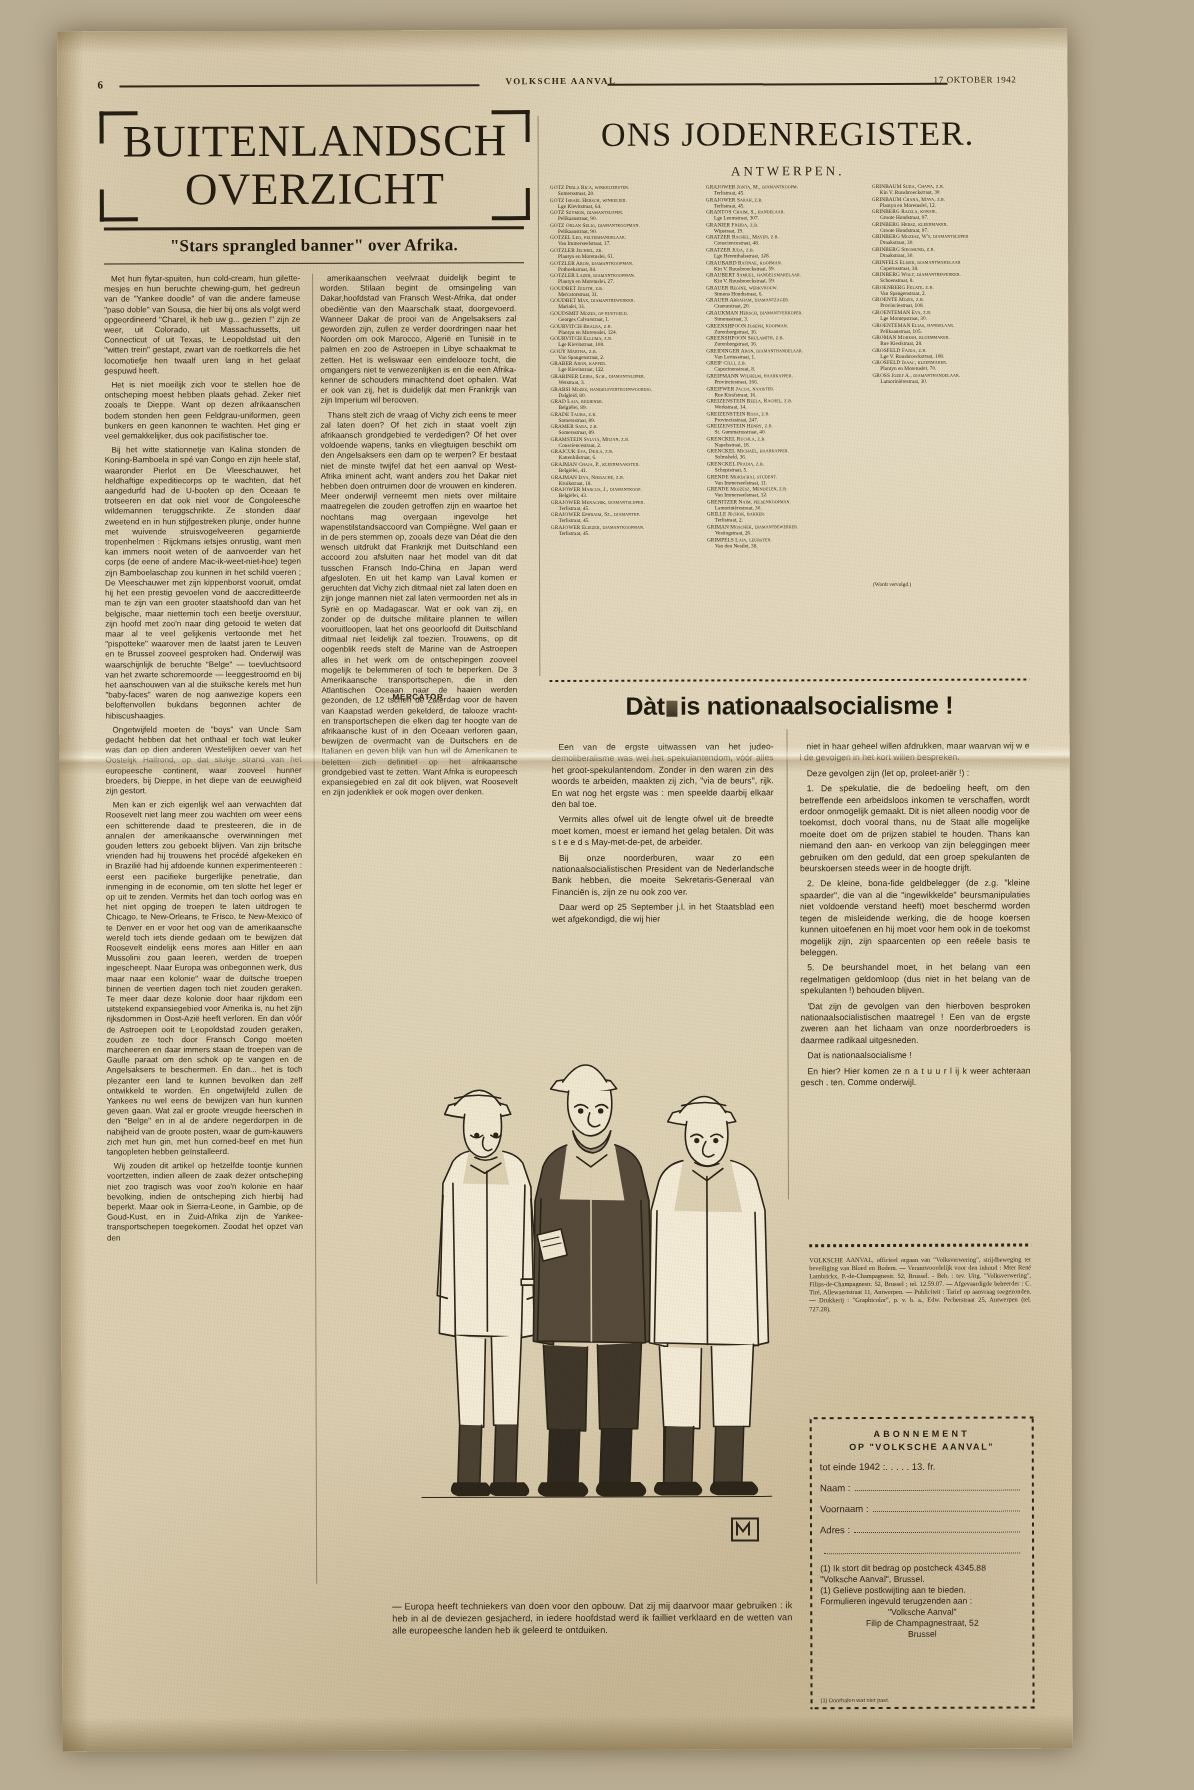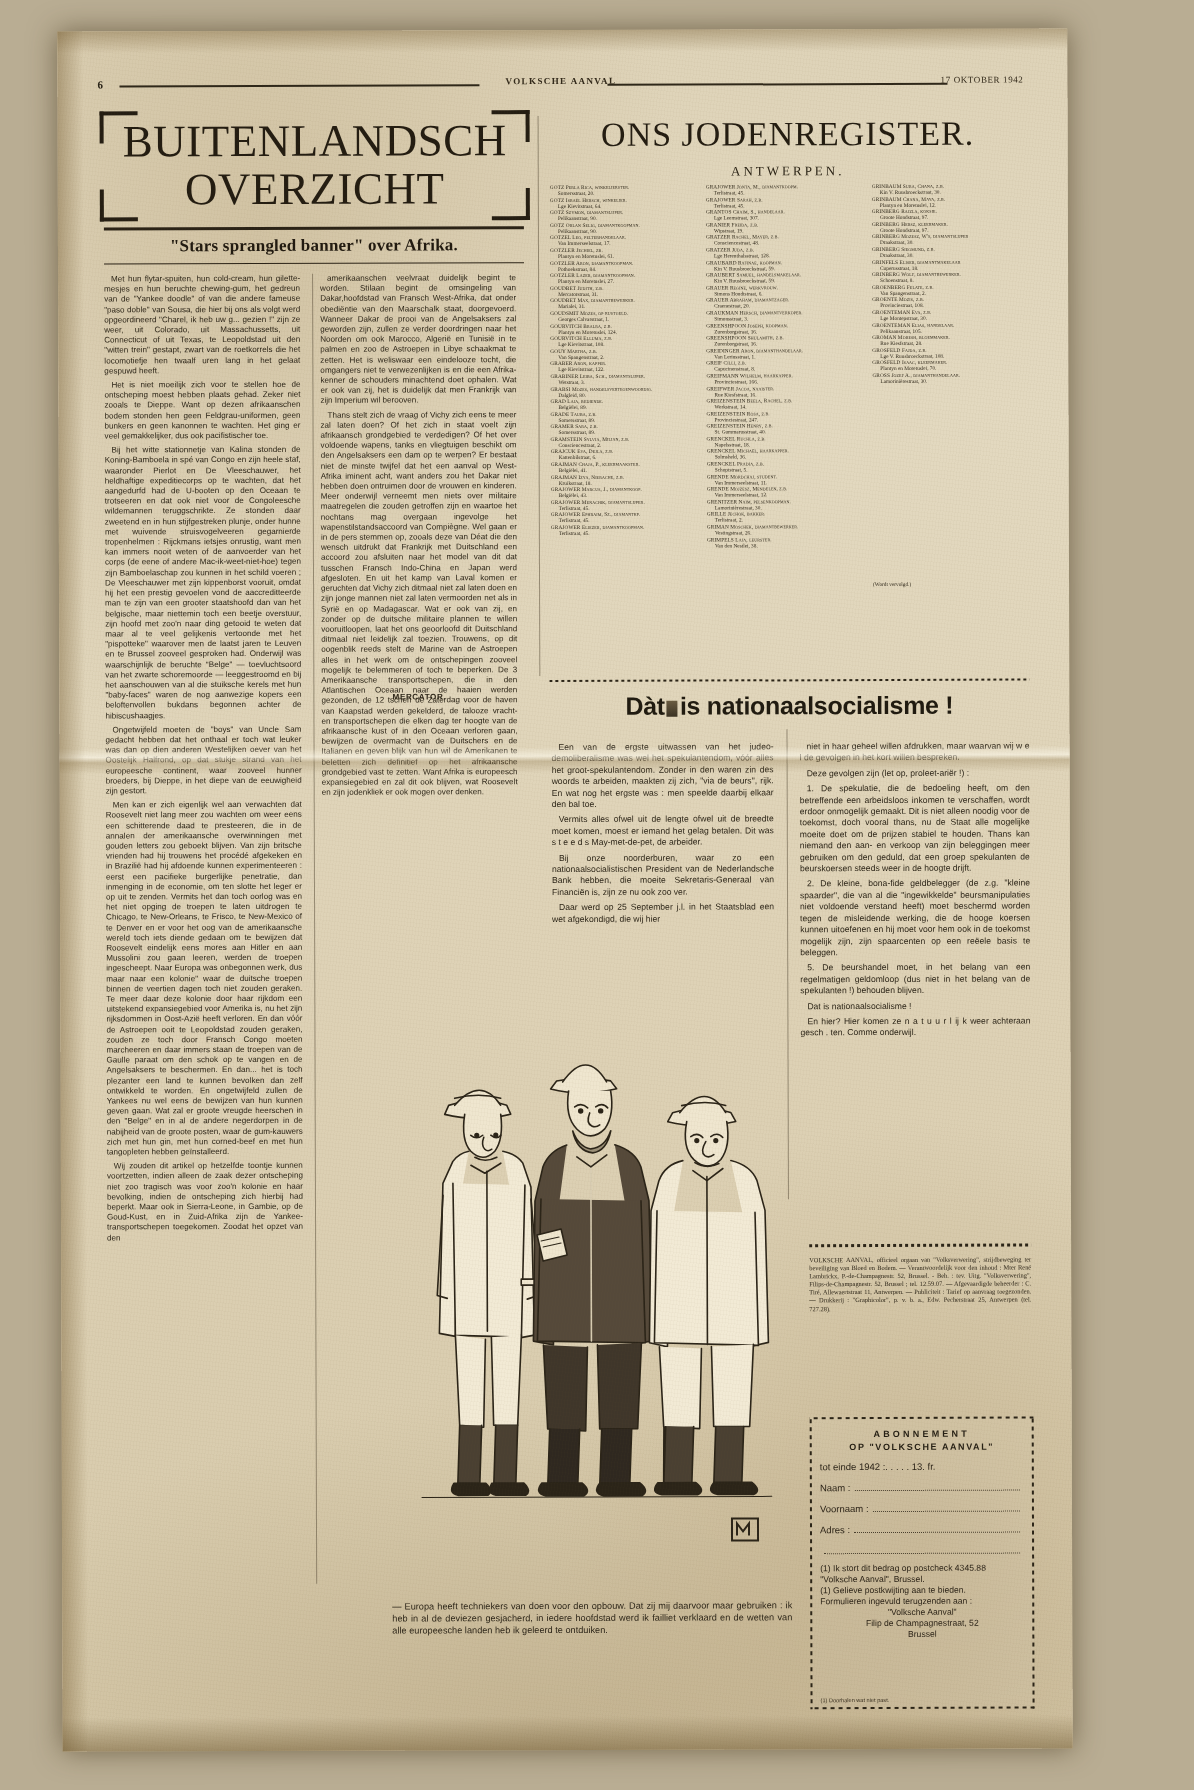--- a/index.html
+++ b/index.html
@@ -34,21 +34,21 @@
     background:linear-gradient(180deg,rgba(120,96,54,.40),rgba(120,96,54,0));}
   #edgeB{position:absolute;left:0;right:0;bottom:0;height:34px;pointer-events:none;
     background:linear-gradient(0deg,rgba(110,88,48,.50),rgba(110,88,48,0));}
 
   
   #topbar{position:absolute;left:40px;top:48px;width:930px;height:14px;}
   #topbar .pg{position:absolute;left:0;top:-1px;font:bold 11px "Liberation Serif",serif;color:#2a2418;}
   #topbar .ruleA{position:absolute;left:22px;top:6px;width:360px;height:2px;background:#2e2719;}
   #topbar .mast{position:absolute;left:392px;top:-2px;font:bold 9px "Liberation Serif",serif;letter-spacing:1.4px;color:#32291a;white-space:nowrap;margin-left:16px;}
   #topbar .ruleB{position:absolute;left:510px;top:6px;width:340px;height:2px;background:#2e2719;}
-  #topbar .date{position:absolute;right:4px;top:-2px;font:9px "Liberation Serif",serif;letter-spacing:.6px;color:#32291a;white-space:nowrap;margin-left:44px;}
+  #topbar .date{position:absolute;right:11px;top:-2px;font:9px "Liberation Serif",serif;letter-spacing:.6px;color:#32291a;white-space:nowrap;margin-left:44px;}
 
   
   #titleBox{position:absolute;left:42px;top:80px;width:430px;height:110px;}
   #titleBox .br{position:absolute;border:4px solid #241d12;}
   #titleBox .tl{left:0;top:0;width:34px;height:28px;border-right:none;border-bottom:none;}
   #titleBox .tr{right:0;top:0;width:34px;height:28px;border-left:none;border-bottom:none;}
   #titleBox .bl{left:0;bottom:0;width:34px;height:28px;border-right:none;border-top:none;}
   #titleBox .brr{right:0;bottom:0;width:34px;height:28px;border-left:none;border-top:none;}
   #titleBox .l1,#titleBox .l2{position:absolute;left:0;right:0;text-align:center;
      font-family:"Liberation Serif",serif;font-weight:400;color:#231c11;letter-spacing:.5px;}
@@ -257,20 +257,21 @@
       <p>Vermits alles ofwel uit de lengte ofwel uit de breedte moet komen, moest er iemand het gelag betalen. Dit was s t e e d s May-met-de-pet, de arbeider.</p>
       <p>Bij onze noorderburen, waar zo een nationaalsocialistischen President van de Nederlandsche Bank hebben, die moeite Sekretaris-Generaal van Financiën is, zijn ze nu ook zoo ver.</p>
       <p>Daar werd op 25 September j.l. in het Staatsblad een wet afgekondigd, die wij hier</p>
     </div>
   <div class="col" id="n2" style="left:740px;top:712px;width:230px;height:480px;font-size:8.6px;line-height:11.4px;">
       <p>niet in haar geheel willen afdrukken, maar waarvan wij w e l de gevolgen in het kort willen bespreken.</p>
       <p>Deze gevolgen zijn (let op, proleet-ariër !) :</p>
       <p>1. De spekulatie, die de bedoeling heeft, om den betreffende een arbeidsloos inkomen te verschaffen, wordt erdoor onmogelijk gemaakt. Dit is niet alleen noodig voor de toekomst, doch vooral thans, nu de Staat alle mogelijke moeite doet om de prijzen stabiel te houden. Thans kan niemand den aan- en verkoop van zijn beleggingen meer gebruiken om den geduld, dat een groep spekulanten de beurskoersen steeds weer in de hoogte drijft.</p>
       <p>2. De kleine, bona-fide geldbelegger (de z.g. "kleine spaarder", die van al die "ingewikkelde" beursmanipulaties niet voldoende verstand heeft) moet beschermd worden tegen de misleidende werking, die de hooge koersen kunnen uitoefenen en hij moet voor hem ook in de toekomst mogelijk zijn, zijn spaarcenten op een reëele basis te beleggen.</p>
       <p>5. De beurshandel moet, in het belang van een regelmatigen geldomloop (dus niet in het belang van de spekulanten !) behouden blijven.</p>
+      <p>'Dat zijn de gevolgen van den hierboven besproken nationaalsocialistischen maatregel ! Een van de ergste zweren aan het lichaam van onze noorderbroeders is daarmee radikaal uitgesneden.</p>
       <p>Dat is nationaalsocialisme !</p>
       <p>En hier? Hier komen ze n a t u u r l ij k weer achteraan gesch . ten. Comme onderwijl.</p>
     </div>
 
   <div id="colo">
     <div id="coloRule"></div>
     <div id="coloTxt">VOLKSCHE AANVAL, officieel orgaan van "Volksverwering", strijdbeweging ter beveiliging van Bloed en Bodem. — Verantwoordelijk voor den inhoud : Mter René Lambrickx, P.-de-Champagnestr. 52, Brussel. - Beh. : tev. Uitg. "Volksverwering", Filips-de-Champagnestr. 52, Brussel ; tel. 12.59.07. — Afgevaardigde beheerder : C. Tiré, Allewaertstraat 11, Antwerpen. — Publiciteit : Tarief op aanvraag toegezonden. — Drukkerij : "Graphicolor", p. v. b. a., Edw. Pecherstraat 25, Antwerpen (tel. 727.28).</div>
   </div>
 
   <div id="coupon">

